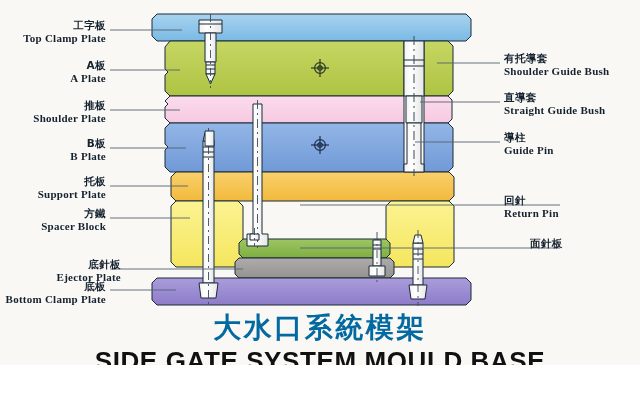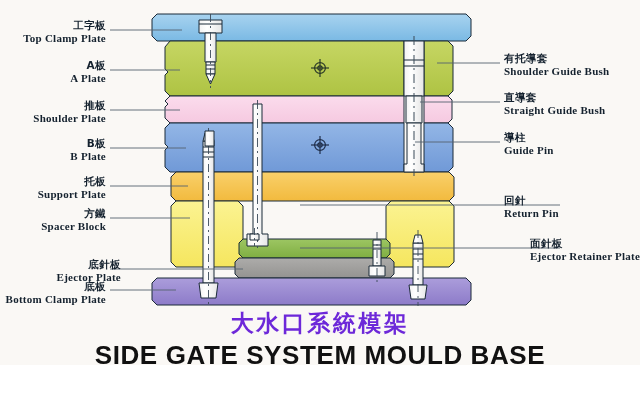--- a/index.html
+++ b/index.html
@@ -13,22 +13,22 @@
   
   .lbl{position:absolute;line-height:1.12;white-space:nowrap;color:#14212e;}
   .lbl .cn{font-family:"DejaVu Sans",sans-serif;font-size:10.5px;font-weight:700;letter-spacing:.4px;}
   .lbl .en{font-family:"Liberation Serif",serif;font-size:11px;font-weight:700;letter-spacing:.25px;}
   .lbl.right{text-align:left;}
   .lbl.left{text-align:right;}
 
   
   #title{position:absolute;left:0;top:312px;width:640px;text-align:center;}
   #title .t-cn{
-    font-family:Liberation Mono, monospace;font-size:23px;font-weight:700;
-    letter-spacing:2.5px;color:#6d28d9;line-height:1.15;
+    font-family:Liberation Serif, serif;font-size:28px;font-weight:700;
+    letter-spacing:2.5px;color:#0369a1;line-height:1.15;
   }
   #title .t-en{
     font-family:"Liberation Sans",sans-serif;font-size:26px;font-weight:700;
     letter-spacing:.6px;color:#111;line-height:1.2;margin-top:2px;
   }
 </style>
 </head>
 <body>
 
 <div id="stage" style="background: rgb(250, 248, 245);">
@@ -229,21 +229,20 @@
   <div class="lbl right" style="left:504px;top:132px;">
     <div class="cn">導柱</div>
     <div class="en">Guide Pin</div>
   </div>
   <div class="lbl right" style="left:504px;top:195px;">
     <div class="cn">回針</div>
     <div class="en">Return Pin</div>
   </div>
   <div class="lbl right" style="left:504px;top:238px;margin-left:26px;">
     <div class="cn">面針板</div>
-    <div class="en">Ejector Retainer Plate</div>
   </div>
 
   <div id="title">
     <div class="t-cn">大水口系統模架</div>
     <div class="t-en">SIDE GATE SYSTEM MOULD BASE</div>
   </div>
 
 </div>
 
 </body></html>

